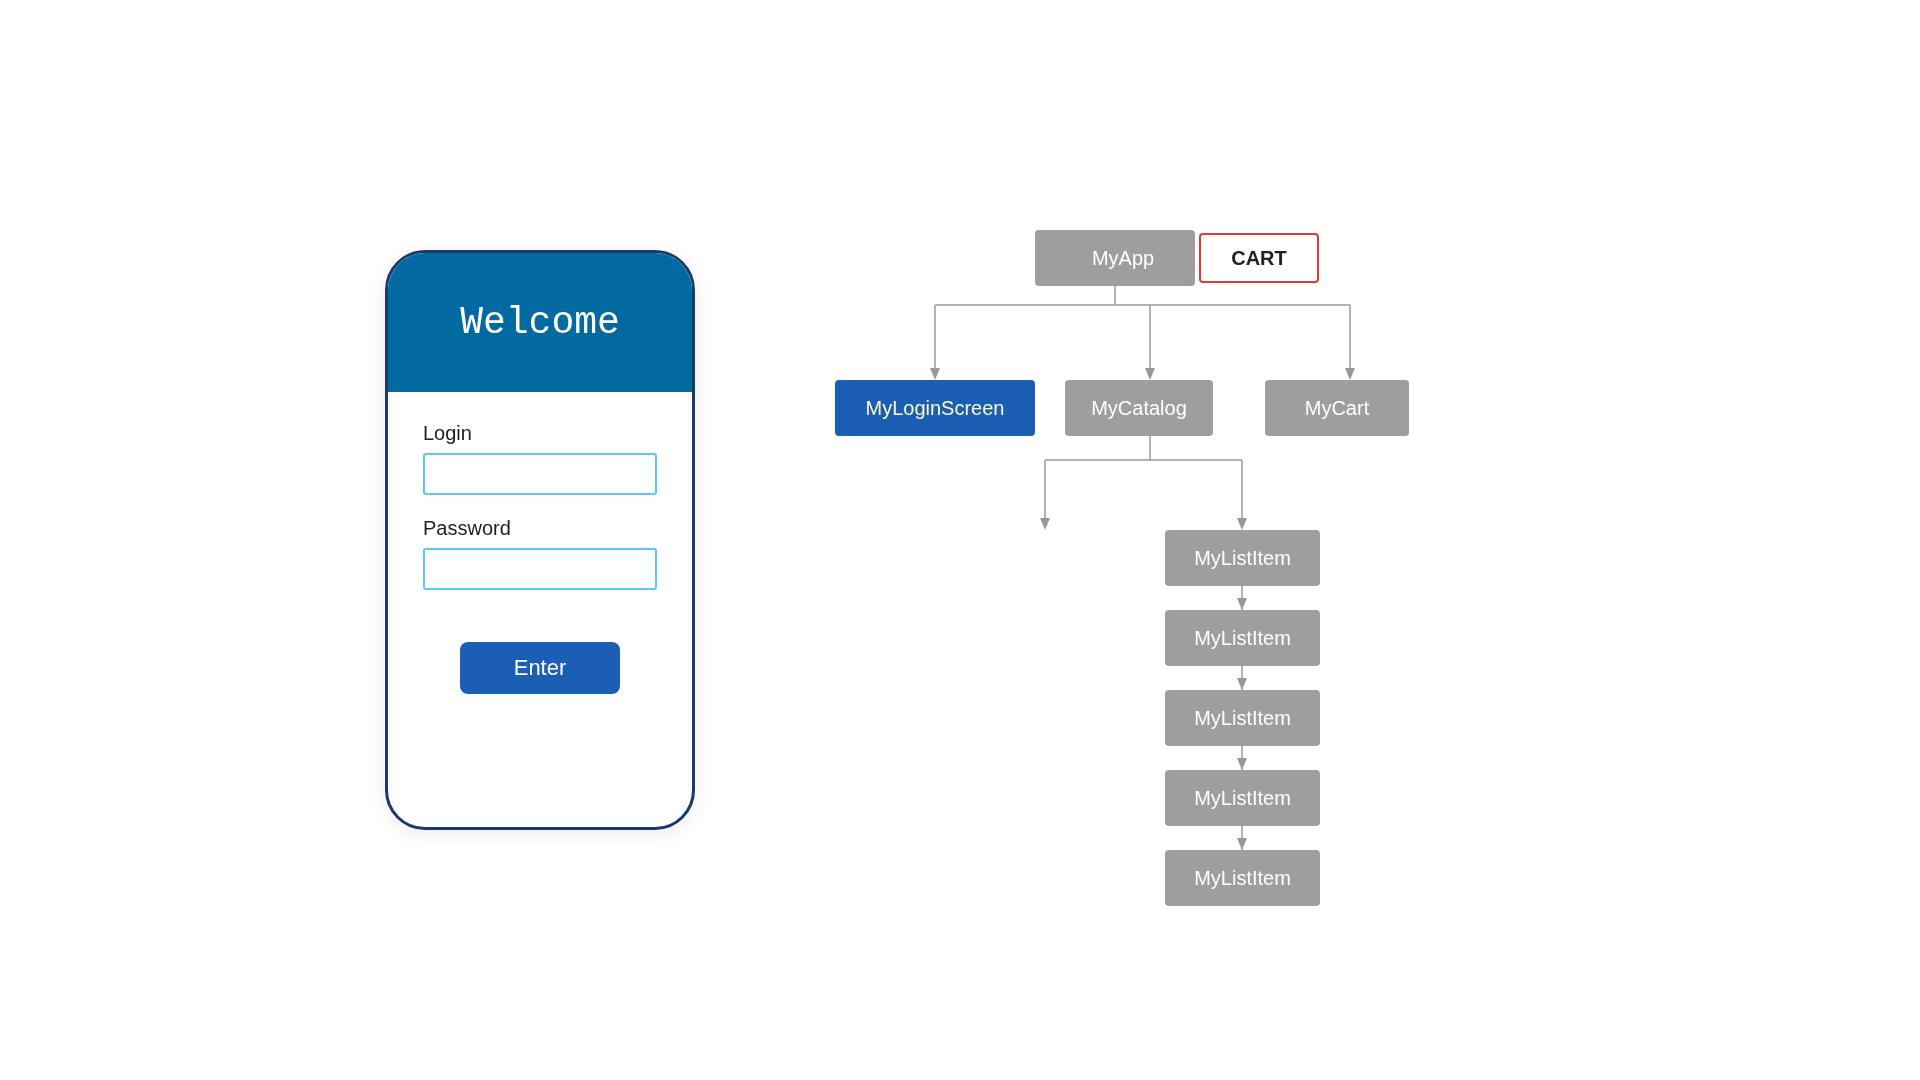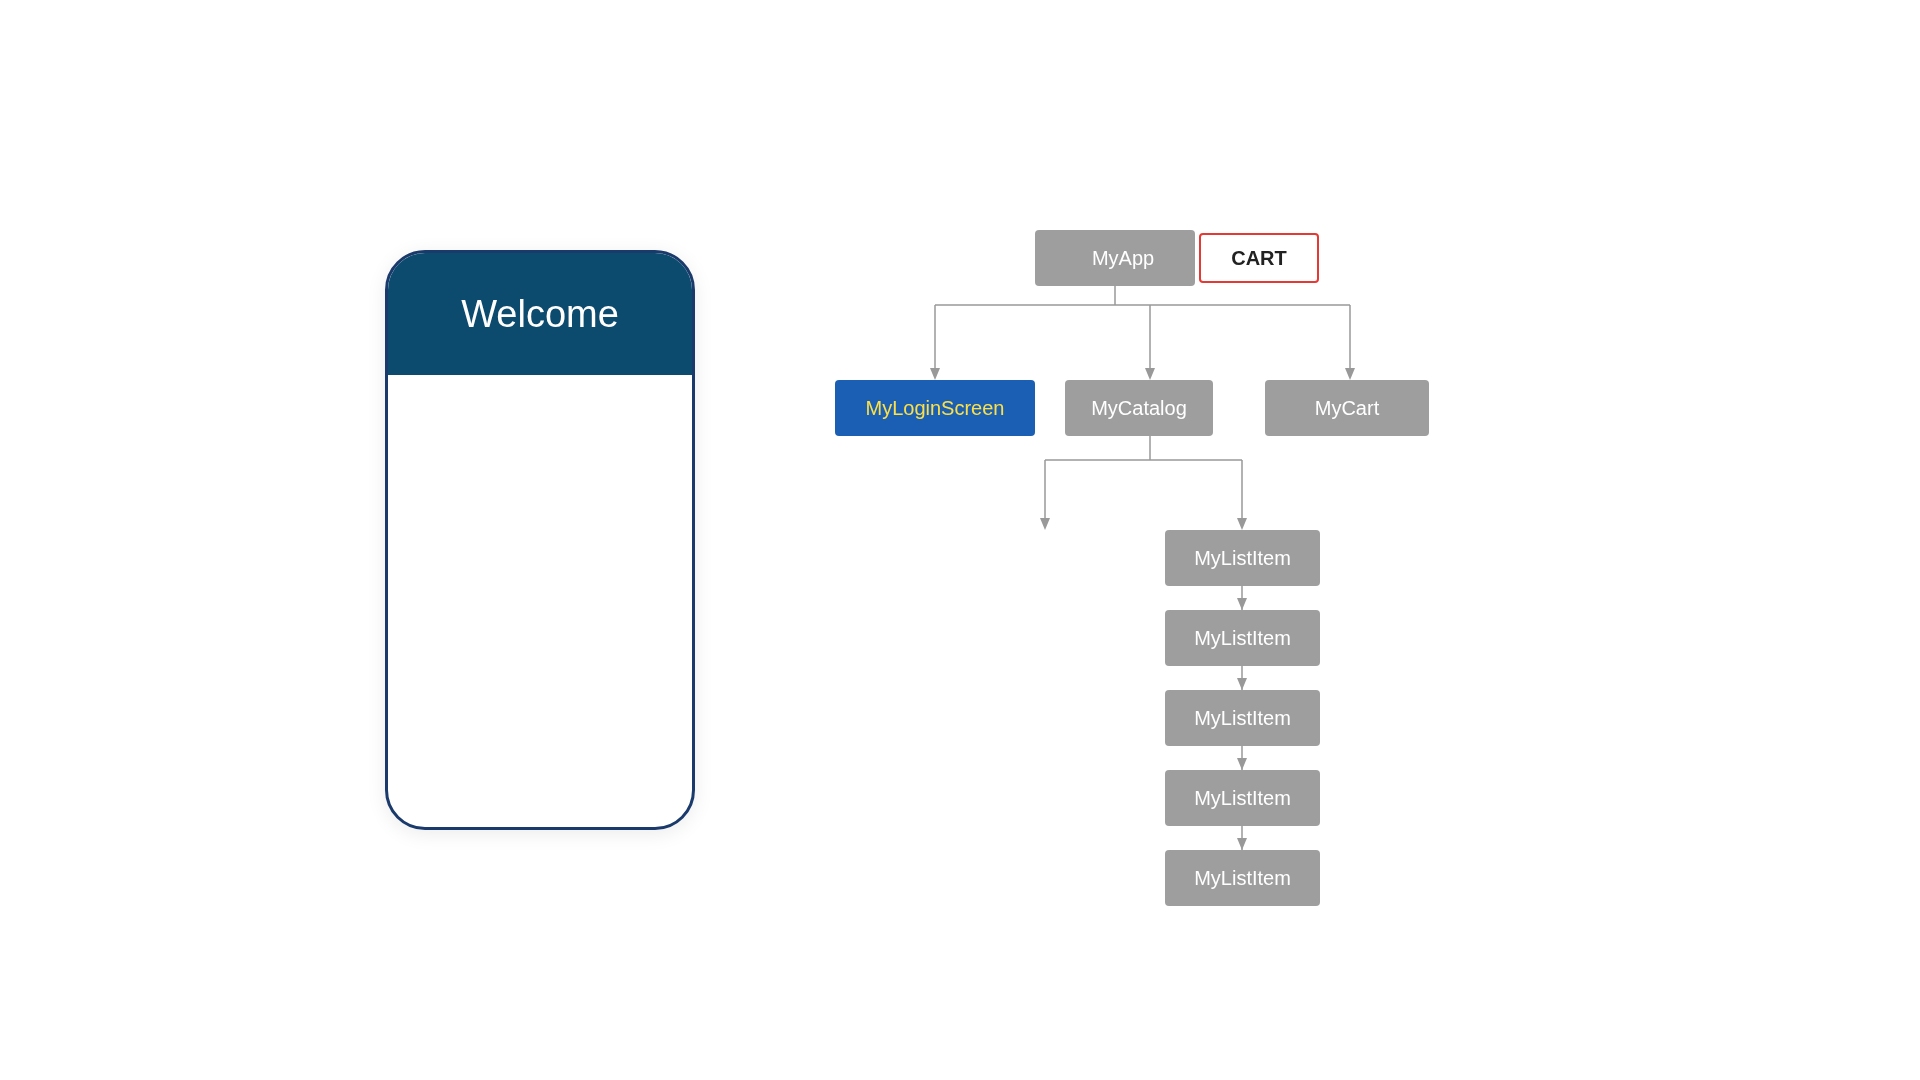--- a/index.html
+++ b/index.html
@@ -31,27 +31,28 @@
       background: #ffffff;
       border: 3px solid #1a3a6b;
       border-radius: 40px;
       overflow: hidden;
       display: flex;
       flex-direction: column;
       box-shadow: 0 4px 20px rgba(0,0,0,0.08);
     }
 
     .phone-header {
-      background: #0c4a6e;
+      background: #0369a1;
       width: 100%;
-      height: 122px;
+      height: 139px;
       display: flex;
       align-items: center;
       justify-content: center;
       flex-shrink: 0;
+      font-family: Liberation Mono, monospace;
     }
 
     .phone-header-title {
       color: #ffffff;
       font-size: 38px;
       font-weight: 400;
     }
 
     .phone-body {
       flex: 1;
@@ -109,21 +110,21 @@
       color: #fff;
     }
 
     .node-gray {
       background: #9e9e9e;
       color: #fff;
     }
 
     .node-blue {
       background: #1a5fb4;
-      color: #fde047;
+      color: #fef9c3;
     }
 
     .node-cart {
       background: #ffffff;
       color: #222;
       border: 2.5px solid #e53935;
       font-size: 20px;
       font-weight: 600;
     }
 
@@ -151,21 +152,21 @@
     }
 
     .node-mycatalog {
       width: 148px;
       height: 56px;
       left: 230px;
       top: 150px;
     }
 
     .node-mycart {
-      width: 164px;
+      width: 144px;
       height: 56px;
       left: 430px;
       top: 150px;
       align-items: center;
     }
 
     .node-myappbar {
       width: 160px;
       height: 56px;
       left: 130px;
@@ -228,20 +229,27 @@
     }
   </style>
 </head>
 <body>
 
 <div class="main-container">
 
   <div class="phone-mockup">
     <div class="phone-header">
       <span class="phone-header-title">Welcome</span>
+    </div>
+    <div class="phone-body">
+      <label class="field-label">Login</label>
+      <input class="field-input" type="text" style="">
+      <label class="field-label">Password</label>
+      <input class="field-input" type="password" style="">
+      <button class="phone-enter-btn">Enter</button>
     </div>
   </div>
 
   <div class="tree-container">
     <svg class="tree-svg">
 
       <line class="tree-line" x1="280" y1="56" x2="280" y2="75"></line>
       <line class="tree-line" x1="100" y1="75" x2="515" y2="75"></line>
 
       <line class="tree-line" x1="100" y1="75" x2="100" y2="140"></line>

